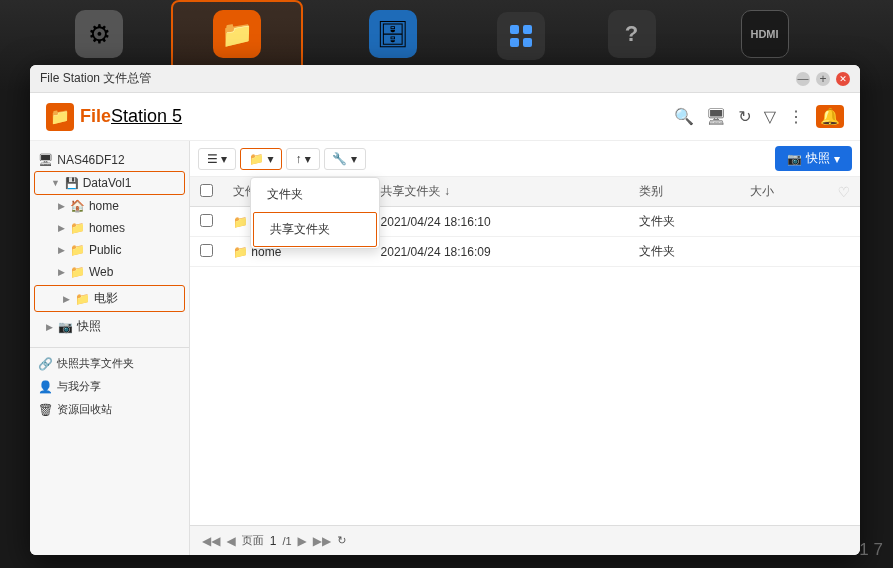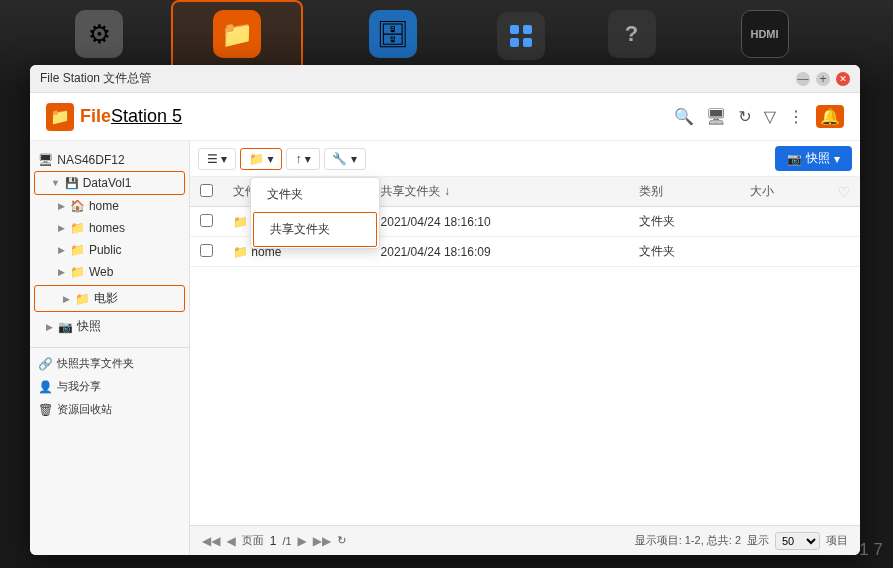--- a/index.html
+++ b/index.html
@@ -555,28 +555,18 @@
         <div class="pagination">
           <span class="page-btn">◀◀</span>
           <span class="page-btn">◀</span>
           <span>页面</span>
           <span class="page-num">1</span>
           <span>/1</span>
           <span class="page-btn">▶</span>
           <span class="page-btn">▶▶</span>
           <span style="cursor:pointer;">↻</span>
         </div>
-        <div class="bottom-info">
-          <span>显示项目: 1-2, 总共: 2</span>
-          <span>显示</span>
-          <select class="display-select">
-            <option>50</option>
-            <option>100</option>
-            <option>200</option>
-          </select>
-          <span>项目</span>
-        </div>
       </div>
     </div>
   </div>
 </div>
 
 <div class="corner-num">1 7</div>
 
 </body></html>

